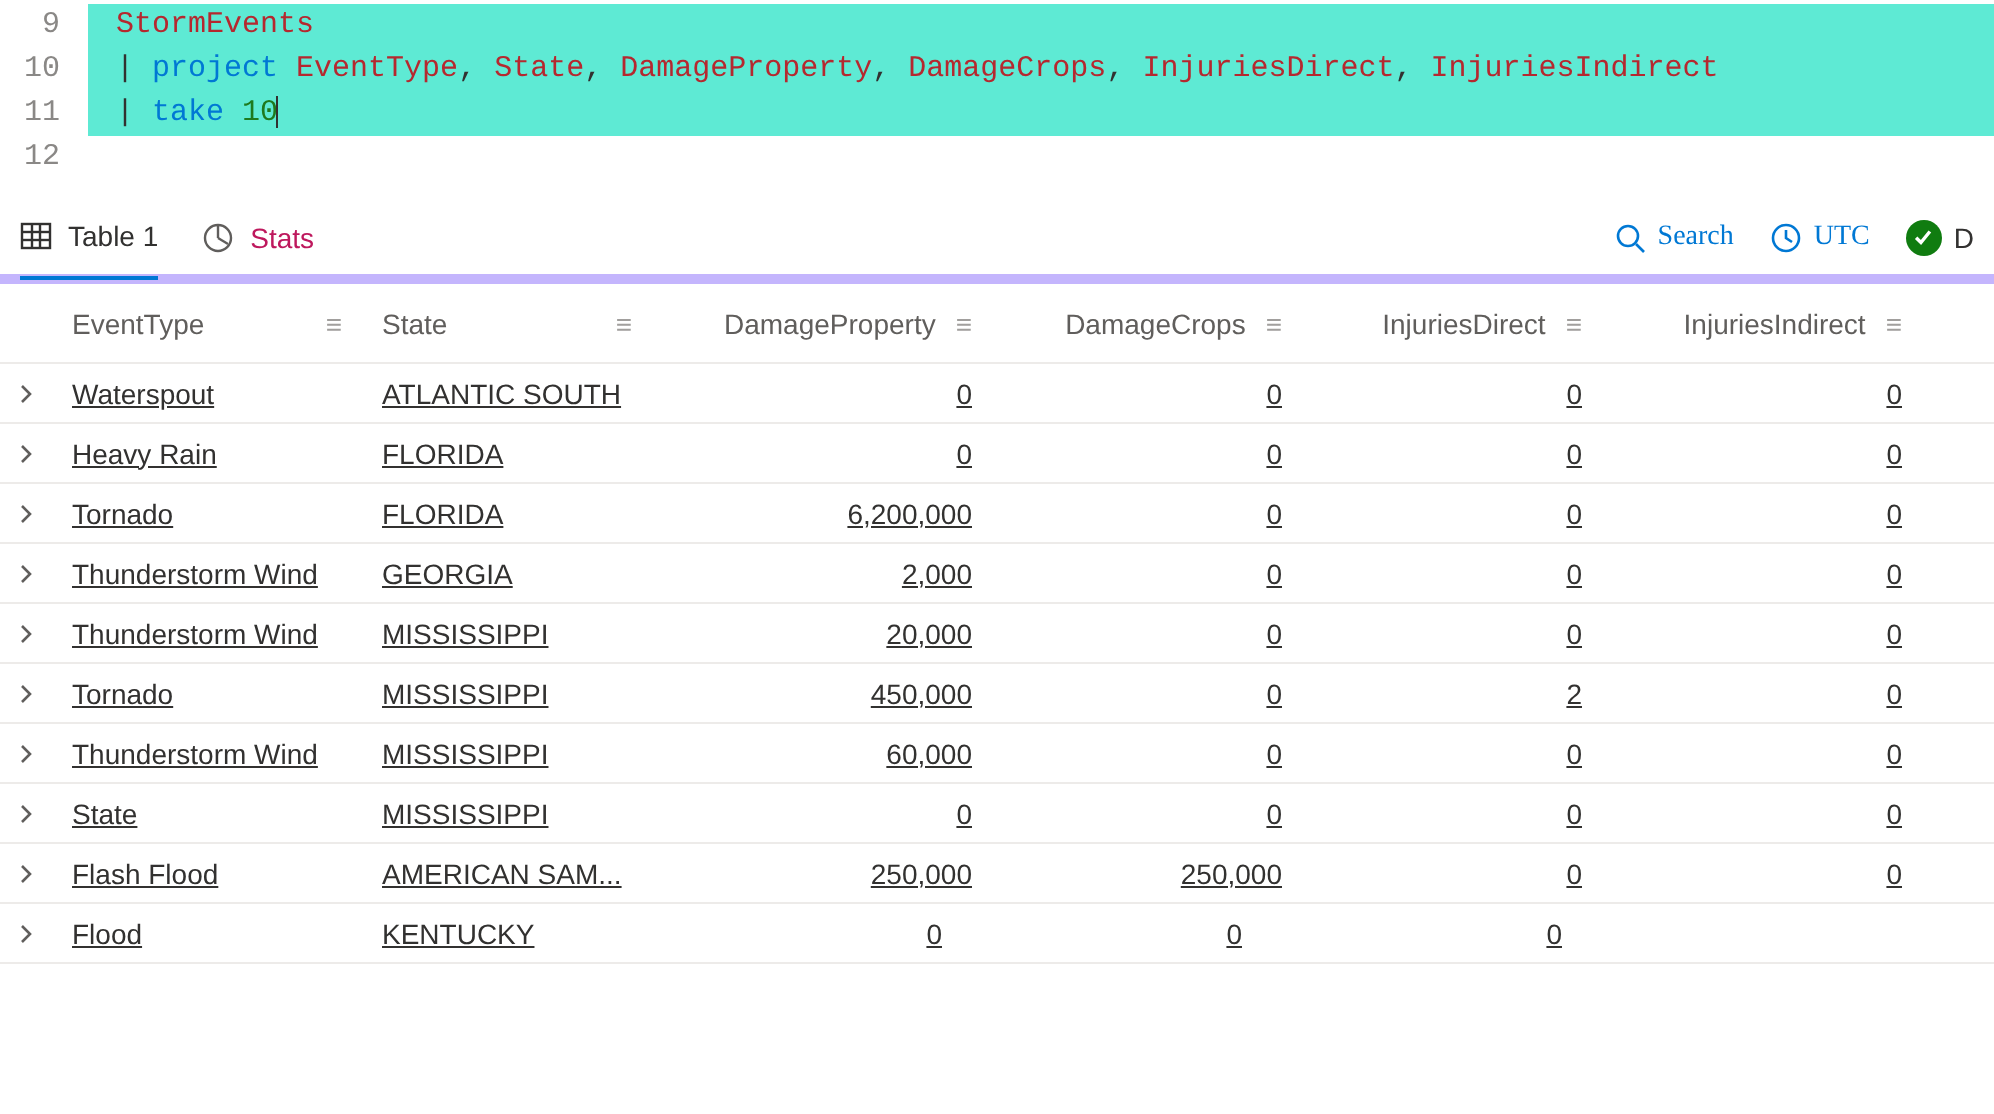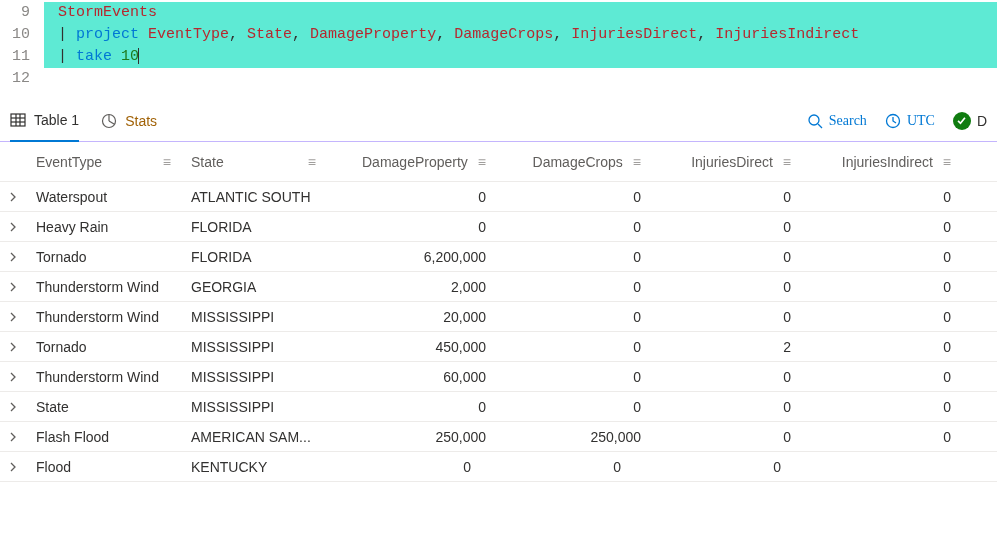--- a/index.html
+++ b/index.html
@@ -51,32 +51,32 @@
     background: #323130;
     vertical-align: middle;
     margin-left: -1px;
   }
 
   
   .tabbar {
     display: flex;
     align-items: center;
     height: 42px;
-    border-bottom: 1px solid #c4b5fd;
+    border-bottom: 5px solid #c4b5fd;
     padding: 0 10px;
     margin-top: 10px;
   }
   .tabbar-left { display: flex; align-items: center; gap: 22px; }
   .tab {
     display: flex;
     align-items: center;
     gap: 8px;
     height: 42px;
     cursor: pointer;
-    color: #a16207;
+    color: #be185d;
   }
   .tab.active {
     color: #323130;
     border-bottom: 2px solid #0078d4;
     margin-bottom: -1px;
   }
   .tab .icon { display: inline-flex; }
   .spacer { flex: 1; }
   .toolbar-item {
     display: flex;
@@ -123,20 +123,21 @@
   }
   .th-label { white-space: nowrap; overflow: hidden; text-overflow: ellipsis; }
   .th-menu { font-size: 14px; color: #a19f9d; }
   .th.right .th-label { margin-left: auto; margin-right: 10px; }
   .th.right { justify-content: flex-end; }
   .trow {
     display: flex;
     height: 30px;
     align-items: center;
     border-bottom: 1px solid #edebe9;
+    text-decoration: underline;
   }
   .td {
     padding: 0 10px;
     color: #323130;
     white-space: nowrap;
     overflow: hidden;
     text-overflow: ellipsis;
   }
   .td.right { text-align: right; }
   .expand-cell { width:26px; flex-shrink:0; text-align:center; cursor:pointer; color:#605e5c; }

